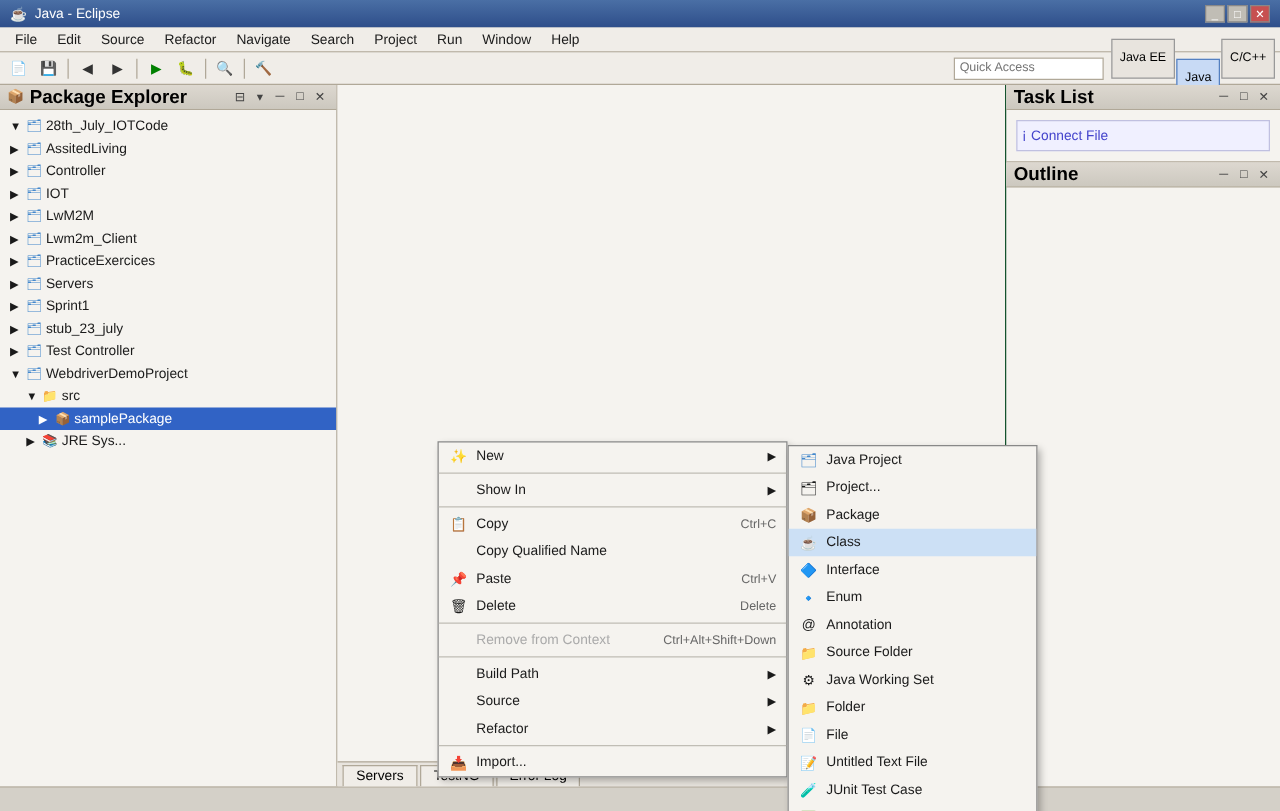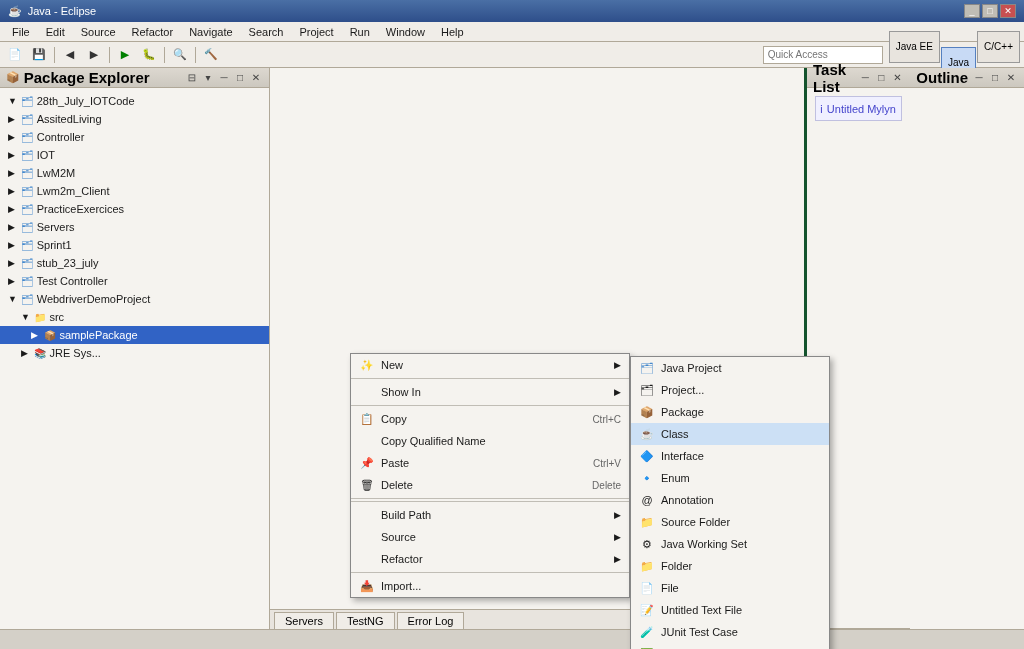--- a/index.html
+++ b/index.html
@@ -155,23 +155,23 @@
       background: #f5f3ef;
       position: relative;
       display: flex;
       flex-direction: column;
     }
 
     
     .right-panel {
       width: 220px;
       background: #f5f3ef;
-      border-left: 3px solid #14532d;
-      display: flex;
-      flex-direction: row;
+      border-left: 1px solid #14532d;
+      display: flex;
+      flex-direction: column;
     }
 
     
     .context-menu {
       position: absolute;
       left: 80px;
       top: 285px;
       background: #f5f3ef;
       border: 1px solid #888;
       box-shadow: 3px 3px 6px rgba(0,0,0,0.3);
@@ -448,20 +448,27 @@
         <span class="ctx-item-shortcut">Ctrl+V</span>
       </div>
       <div class="ctx-item">
         <div class="ctx-item-left">
           <span class="ctx-item-icon">🗑</span>
           <span class="ctx-item-label">Delete</span>
         </div>
         <span class="ctx-item-shortcut">Delete</span>
       </div>
       <div class="ctx-separator"></div>
+      <div class="ctx-item disabled">
+        <div class="ctx-item-left">
+          <span class="ctx-item-icon"></span>
+          <span class="ctx-item-label">Remove from Context</span>
+        </div>
+        <span class="ctx-item-shortcut">Ctrl+Alt+Shift+Down</span>
+      </div>
       <div class="ctx-separator"></div>
       <div class="ctx-item">
         <div class="ctx-item-left">
           <span class="ctx-item-icon"></span>
           <span class="ctx-item-label">Build Path</span>
         </div>
         <span class="ctx-submenu-arrow">▶</span>
       </div>
       <div class="ctx-item">
         <div class="ctx-item-left">
@@ -591,21 +598,21 @@
         <span class="panel-header-title">Task List</span>
         <div class="panel-header-icons">
           <button class="panel-icon-btn">─</button>
           <button class="panel-icon-btn">□</button>
           <button class="panel-icon-btn">✕</button>
         </div>
       </div>
       <div style="padding:4px;">
         <div class="connect-mylyn">
           <span>ℹ</span>
-          <span>Untitled Mylyn</span>
+          <span>Connect File</span>
         </div>
       </div>
     </div>
 
     <div class="outline-panel">
       <div class="panel-header">
         <span class="panel-header-title">Outline</span>
         <div class="panel-header-icons">
           <button class="panel-icon-btn">─</button>
           <button class="panel-icon-btn">□</button>

